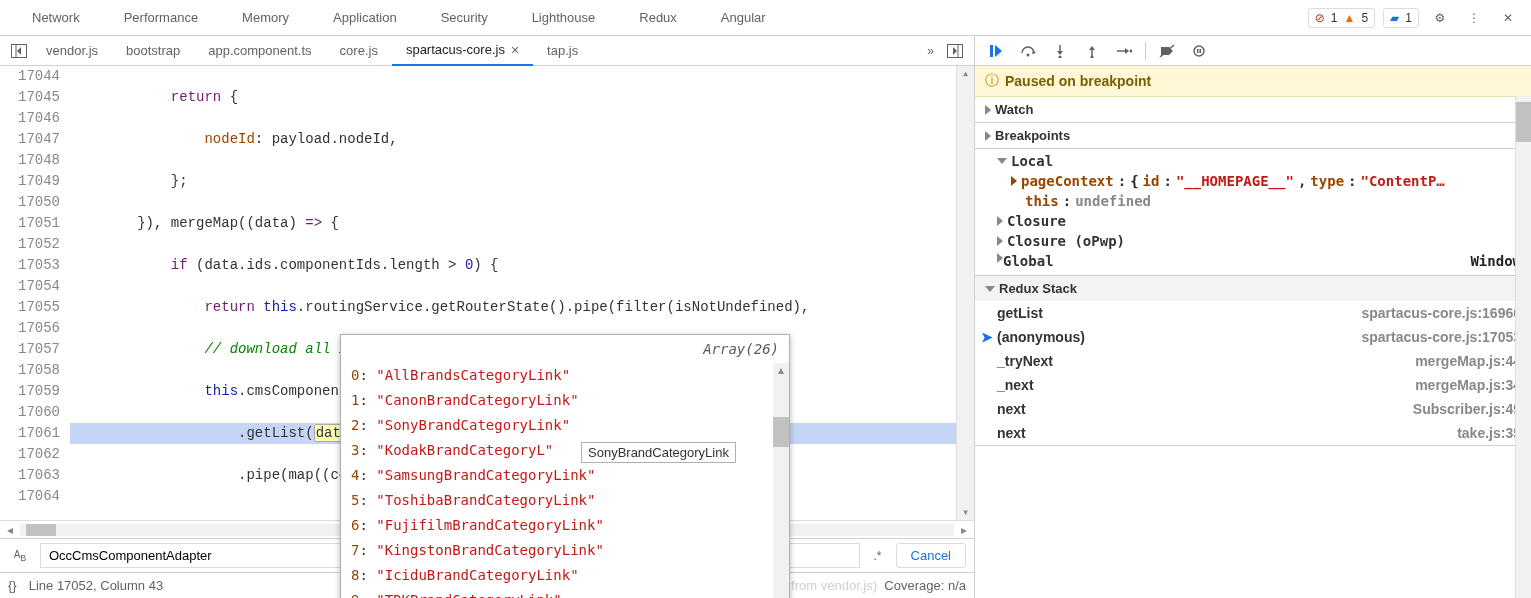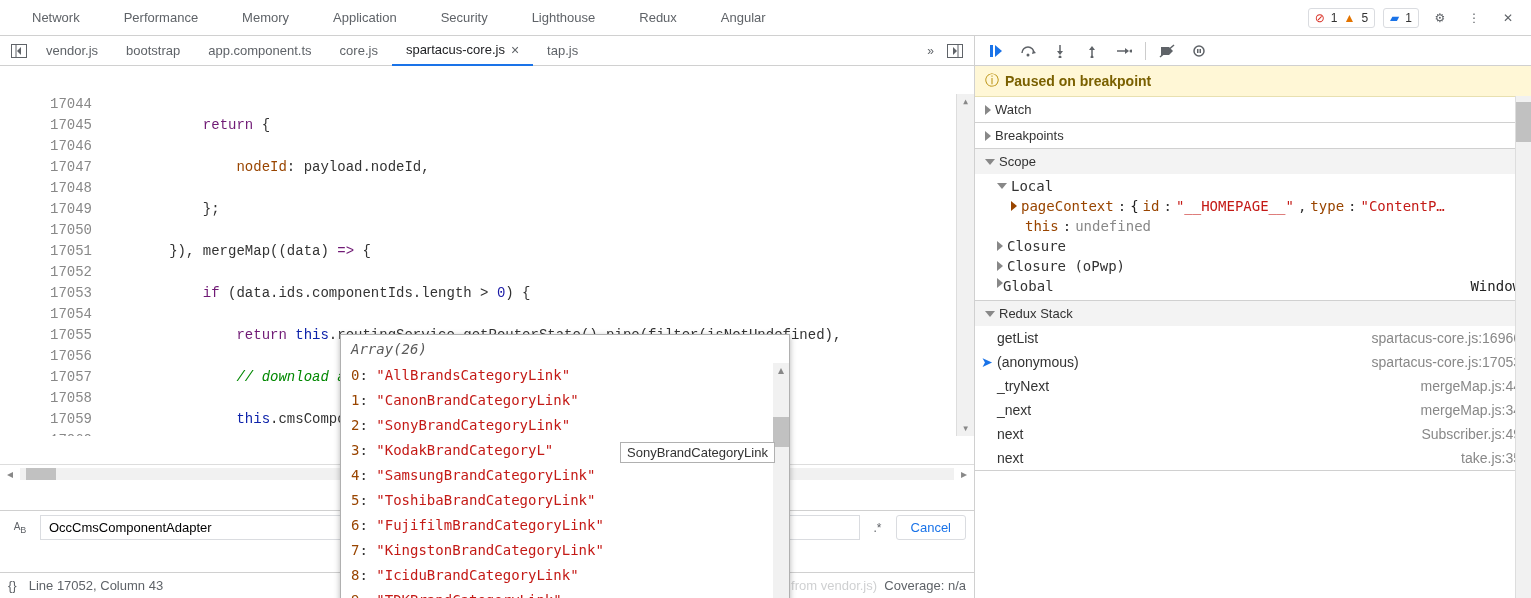--- a/index.html
+++ b/index.html
@@ -12,34 +12,34 @@
 .top-tab { padding: 9px 22px; color: #5f6368; font-size: 13px; cursor: pointer; }
 .top-right { display: flex; align-items: center; gap: 8px; }
 .badge-box { display: flex; align-items: center; gap: 6px; background: #fff; border: 1px solid #dadce0; border-radius: 3px; padding: 2px 6px; font-size: 12px; }
 .err-icon { color: #d93025; }
 .warn-icon { color: #e37400; }
 .msg-icon { color: #1a73e8; }
 .icon-btn { width: 26px; height: 26px; display: flex; align-items: center; justify-content: center; color: #5f6368; cursor: pointer; }
 
 
 .main { display: flex; height: calc(100% - 36px); }
-.left-pane { width: 975px; display: flex; flex-direction: column; border-right: 1px solid #d0d0d0; position: relative; gap: 28px; }
+.left-pane { width: 975px; display: flex; flex-direction: column; border-right: 1px solid #d0d0d0; position: relative; }
 .right-pane { flex: 1; display: flex; flex-direction: column; position: relative; }
 
 
 .file-tabs-row { height: 30px; display: flex; align-items: center; border-bottom: 1px solid #d0d0d0; padding: 0 6px; }
 .nav-icon { width: 26px; display:flex; justify-content:center; color:#5f6368; cursor:pointer; }
 .file-tabs { display: flex; flex: 1; overflow: hidden; }
 .file-tab { padding: 6px 14px; color: #5f6368; font-size: 13px; cursor: pointer; display:flex; align-items:center; gap:6px; }
 .file-tab.active { color: #202124; border-bottom: 2px solid #1a73e8; }
 .close-x { color:#5f6368; font-size:14px; }
 .overflow-icon { color: #5f6368; padding: 0 8px; }
 
 
-.code-area { flex: 1; display: flex; overflow: hidden; position: relative; padding-left: 32px; }
+.code-area { flex: 1; display: flex; overflow: hidden; position: relative; }
 .gutter { width: 70px; text-align: right; padding-right: 10px; color: #888; background: #fff; line-height: 21px; font-size: 14px; }
 .code-lines { flex: 1; line-height: 21px; font-size: 14px; white-space: pre; position: relative; }
 .code-line { height: 21px; }
 .hl-line { background: #c4d5f5; }
 .kw { color: #701a75; }
 .prop { color: #994500; }
 .this { color: #0d22aa; }
 .comment { color: #008800; font-style: italic; }
 .num { color: #1a1aa6; }
 .sel-token { background: #feffb3; border:1px solid #aaa; padding:0 1px; border-radius:2px;}
@@ -59,37 +59,37 @@
 
 
 .status-row { height: 26px; display:flex; align-items:center; border-top:1px solid #d0d0d0; padding:0 8px; color:#5f6368; font-size:13px; gap:12px; }
 .status-right { margin-left:auto; }
 
 
 .vscroll { width: 18px; background: #f1f1f1; border-left: 1px solid #ddd; position: relative; }
 
 
 .tooltip-popup { position:absolute; top:298px; left:340px; width:450px; background:#fff; border:1px solid #b0b0b0; box-shadow:0 2px 6px rgba(0,0,0,0.3); z-index:10; }
-.tooltip-header { padding:6px 10px; font-family:Consolas,monospace; font-size:14px; font-style:italic; color:#5a5a5a; }
+.tooltip-header { padding:6px 10px; font-family:Consolas,monospace; font-size:14px; font-style:italic; color:#5a5a5a;text-align:right; }
 .tooltip-body { max-height:250px; overflow:hidden; position:relative; }
 .tooltip-item { padding:1px 10px; font-family:Consolas,monospace; font-size:14px; line-height:23px; }
 .tooltip-idx { color:#994500; }
 .tooltip-val { color:#c41a16; }
 .tooltip-scroll { position:absolute; right:0; top:0; bottom:0; width:16px; background:#f1f1f1; }
 .tooltip-scroll-up { height:18px; text-align:center; color:#888; }
 .tooltip-scroll-thumb { height:30px; background:#c1c1c1; margin-top:36px; }
 .tooltip-scroll-down { position:absolute; bottom:0; height:18px; width:100%; text-align:center; color:#888; }
-.hover-tip { position:absolute; top:406px; left:620px; background:#fff; border:1px solid #b0b0b0; padding:2px 6px; font-size:13px; z-index:11; }
+.hover-tip { position:absolute; top:406px; left:581px; background:#fff; border:1px solid #b0b0b0; padding:2px 6px; font-size:13px; z-index:11; }
 
 
 .debug-toolbar { height:30px; display:flex; align-items:center; gap:10px; padding:0 10px; border-bottom:1px solid #d0d0d0; }
 .debug-btn { width:22px; height:22px; display:flex; align-items:center; justify-content:center; color:#5f6368; }
 .debug-btn.resume { color:#1a73e8; }
 .paused-banner { background:#fff7d6; border-bottom:1px solid #e8e0b0; padding:6px 10px; color:#7a6000; font-size:14px; display:flex; align-items:center; gap:6px; }
-.section { border-bottom:1px solid #d0d0d0; }
+.section { border-bottom:1px solid #d0d0d0;font-weight:bold; }
 .section-header { padding:5px 10px; font-size:13px; color:#333; display:flex; align-items:center; gap:4px; cursor:pointer; }
 .section-header.open { background:#f3f3f3; }
 .tri { display:inline-block; width:0; height:0; }
 .tri-right { border-top:5px solid transparent; border-bottom:5px solid transparent; border-left:6px solid #888; }
 .tri-down { border-left:5px solid transparent; border-right:5px solid transparent; border-top:6px solid #888; }
 .scope-body { padding:2px 0 4px 0; }
 .scope-row { padding:2px 10px 2px 22px; font-family:Consolas,monospace; font-size:14px; display:flex; align-items:center; gap:4px; }
 .scope-key { color:#994500; }
 .scope-val-str { color:#c41a16; }
 .scope-val-kw { color:#888; }
@@ -327,24 +327,20 @@
           </div>
         </div>
     <div class="section">
           <div class="section-header">
             <span class="tri tri-right"></span>
             <span>Breakpoints</span>
           </div>
         </div>
 
     <div class="section">
-      <div class="section-header open">
-            <span class="tri tri-down"></span>
-            <span>Scope</span>
-          </div>
       <div class="scope-body">
         <div class="scope-row mono">
               <span class="tri tri-down"></span>
               <span>Local</span>
             </div>
         <div class="scope-row mono" style="padding-left:36px;">
           <span class="tri tri-right" style="border-left-color:#994500;"></span>
           <span class="scope-key">pageContext</span>
               <span>:</span>
           <span class="scope-brace">{</span>

